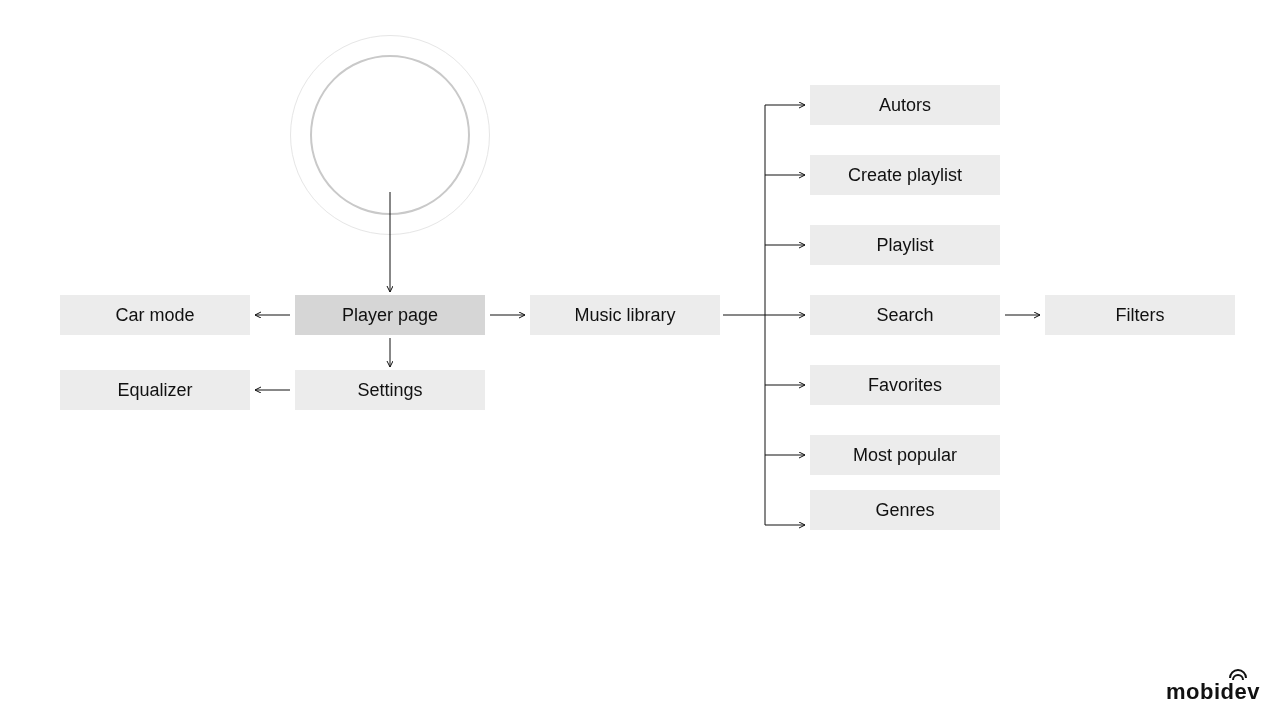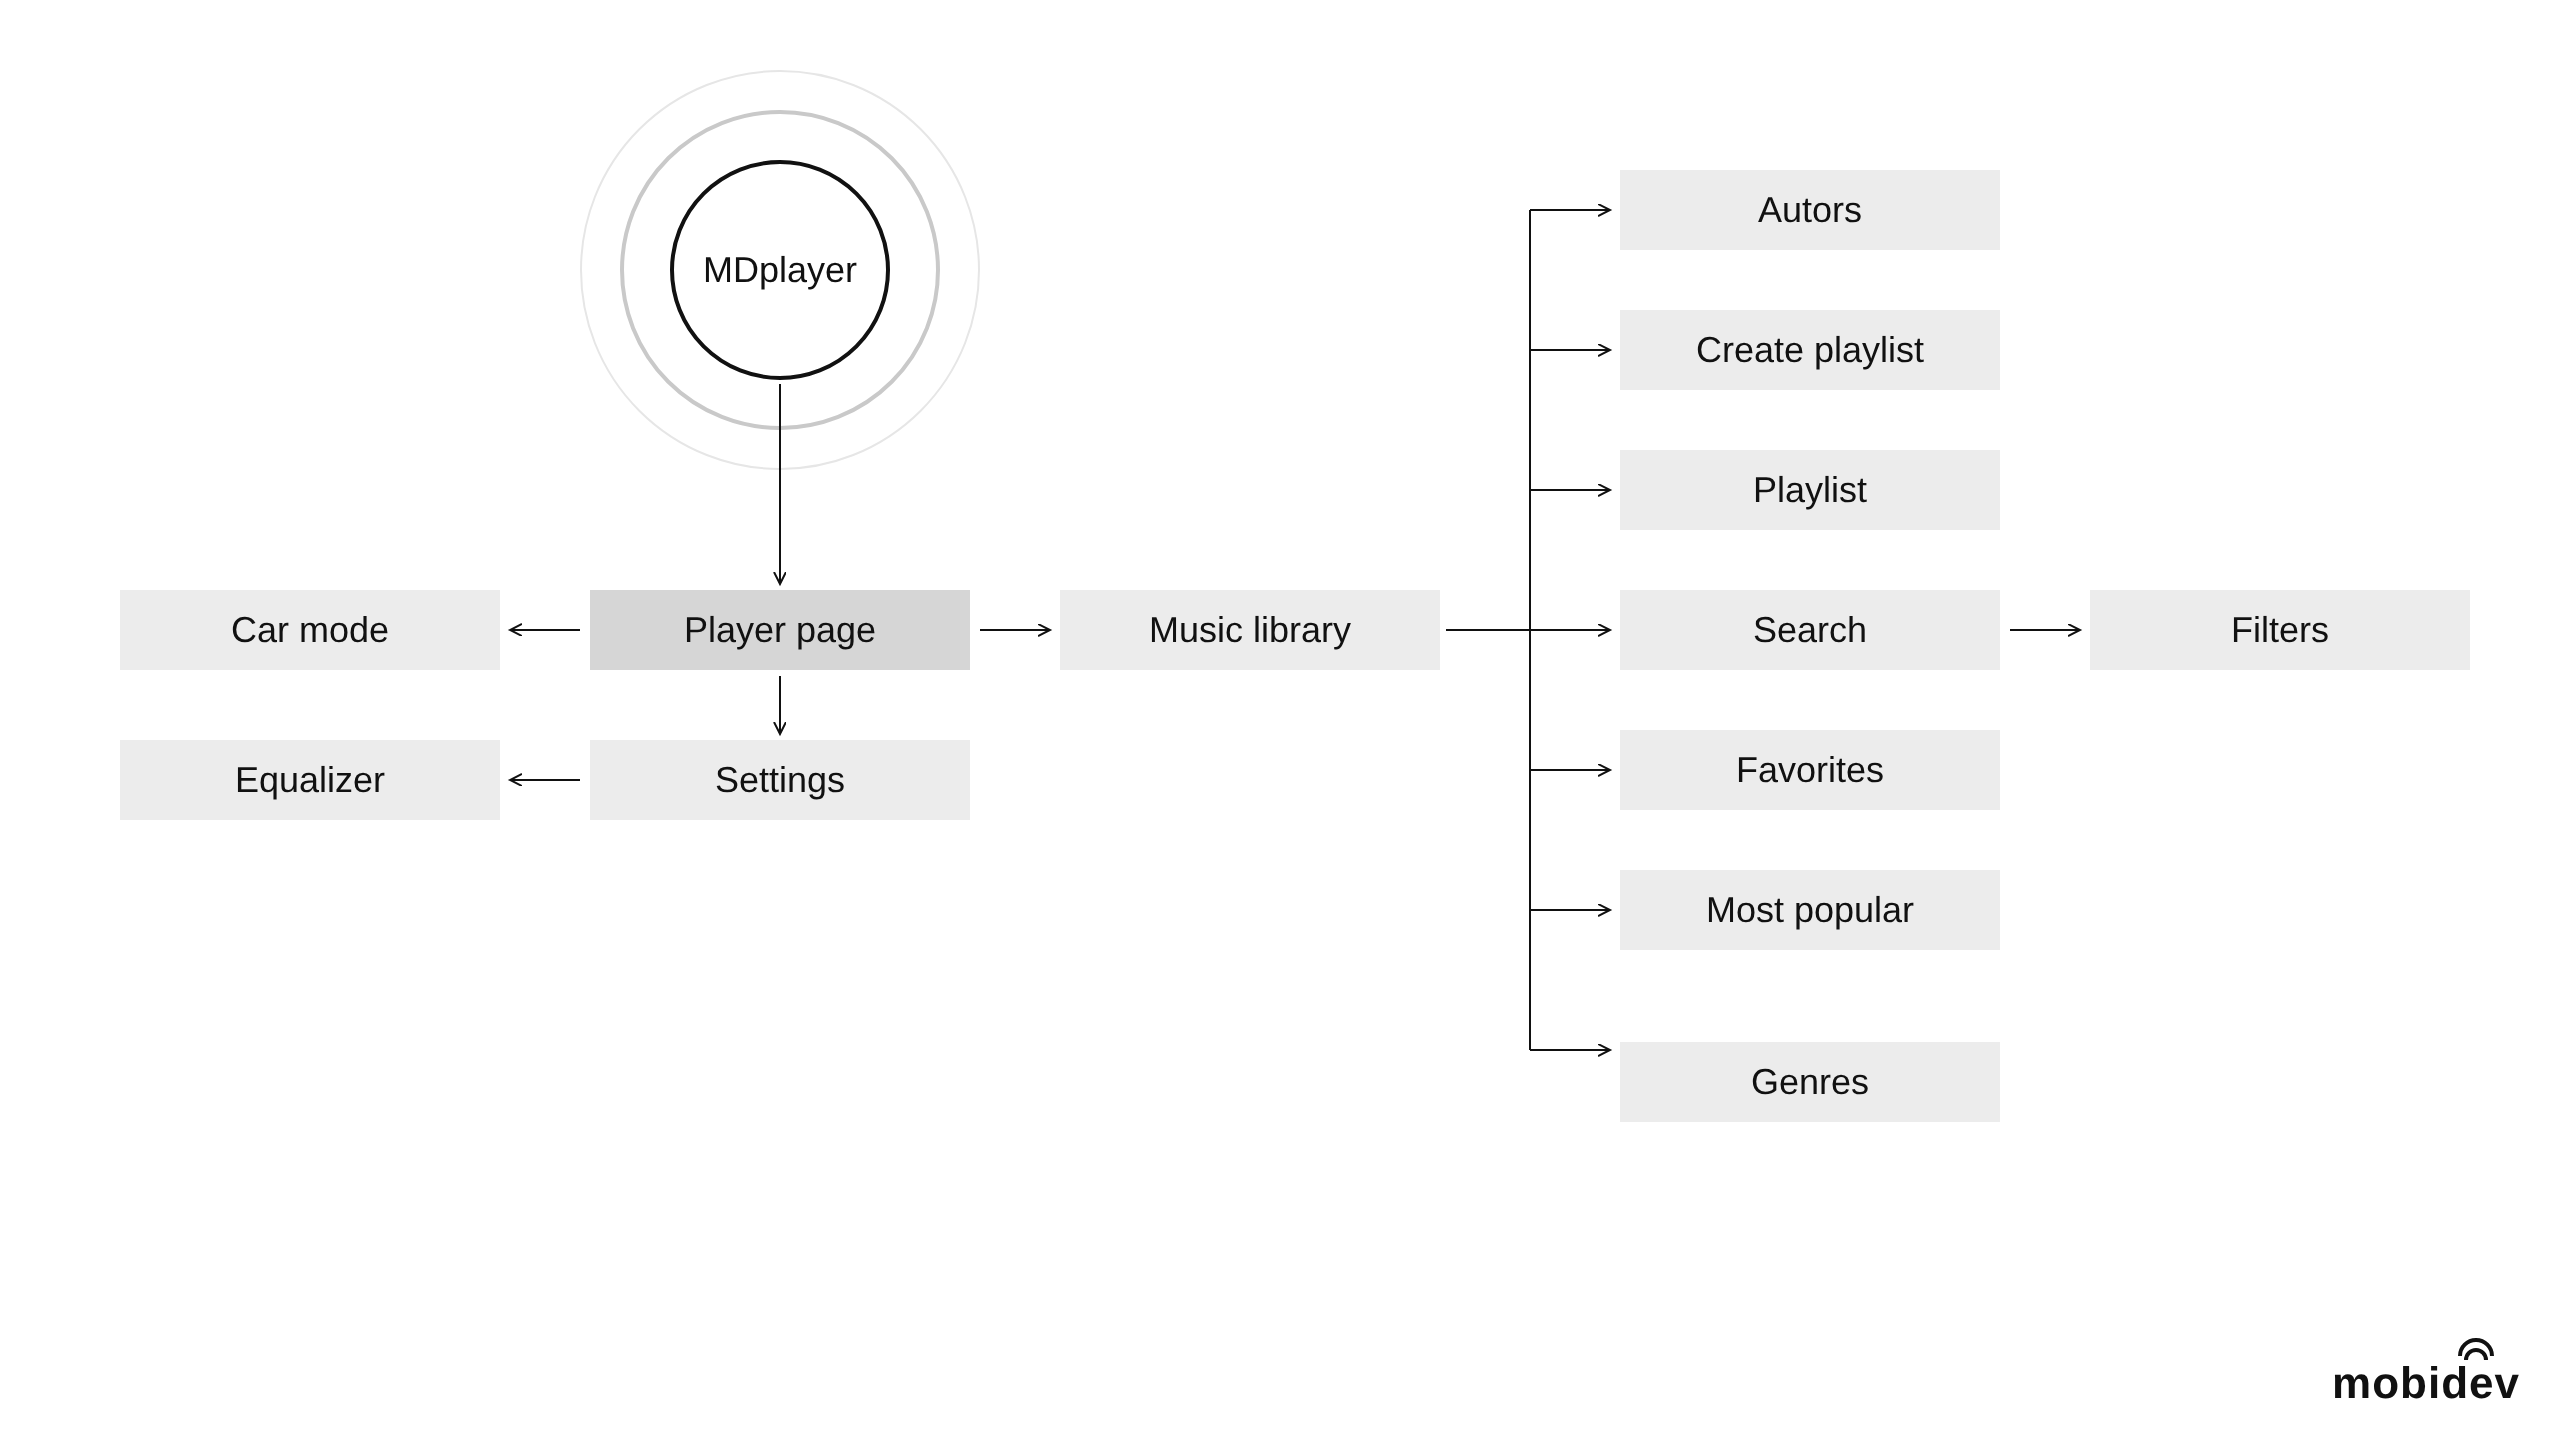--- a/index.html
+++ b/index.html
@@ -76,23 +76,20 @@
     right: 13px;
     top: -10px;
   }
 </style>
 </head>
 <body>
 
 <div class="circle-wrap">
   <div class="ring outer"></div>
   <div class="ring mid"></div>
-  <div class="ring inner">
-    <span>MDplayer</span>
-  </div>
 </div>
 
 <div class="node" style="left:60px; top:295px;text-align:right;">
   <span>Car mode</span>
 </div>
 <div class="node dark" style="left:295px; top:295px;">
   <span>Player page</span>
 </div>
 <div class="node" style="left:530px; top:295px;">
   <span>Music library</span>
@@ -116,21 +113,21 @@
 </div>
 <div class="node" style="left:810px; top:295px;text-align:center;">
   <span>Search</span>
 </div>
 <div class="node" style="left:810px; top:365px;">
   <span>Favorites</span>
 </div>
 <div class="node" style="left:810px; top:435px;">
   <span>Most popular</span>
 </div>
-<div class="node" style="left:810px; top:521px;">
+<div class="node" style="left:810px; top:490px;">
   <span>Genres</span>
 </div>
 
 <div class="node" style="left:1045px; top:295px;">
   <span>Filters</span>
 </div>
 
 <svg class="arrows">
   <defs>
     <marker id="ah" markerWidth="8" markerHeight="8" refX="6" refY="3" orient="auto">

